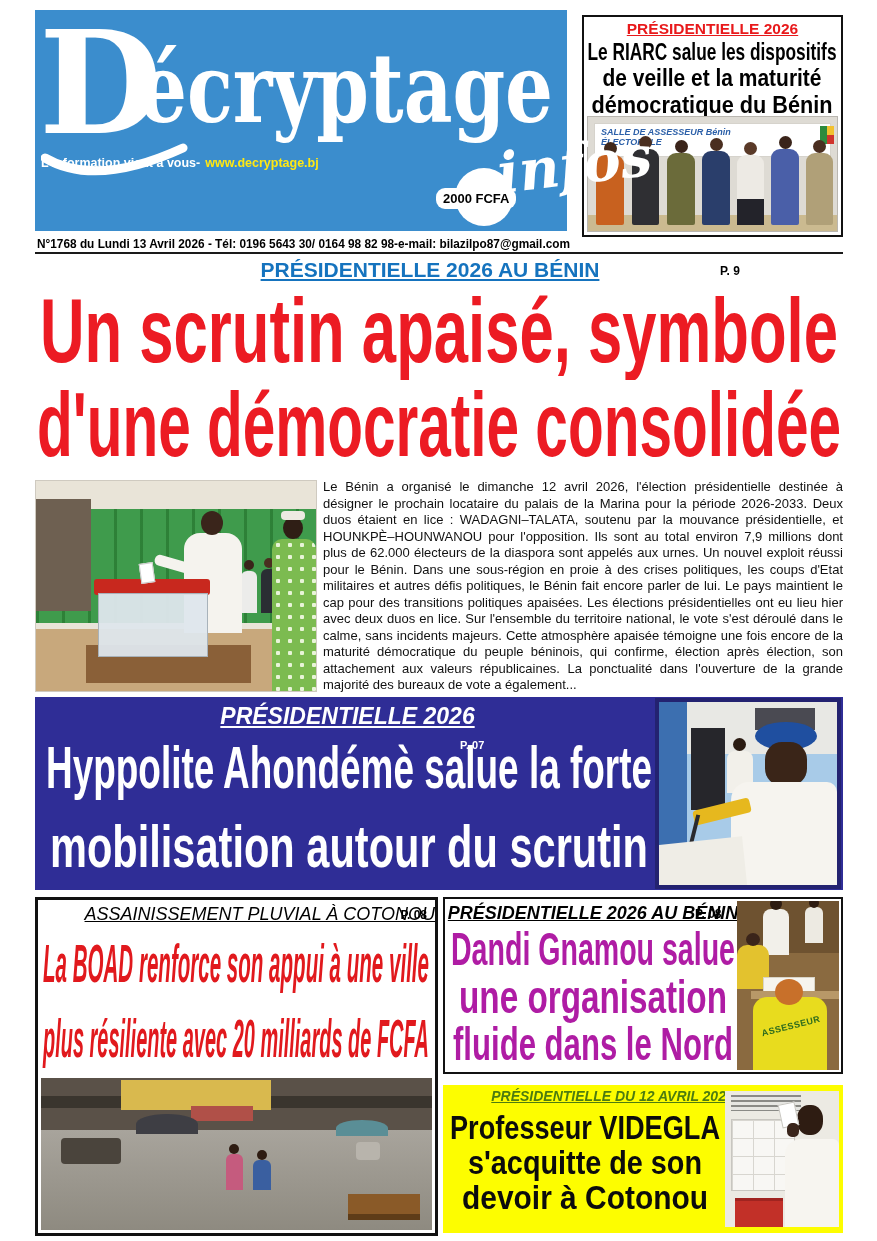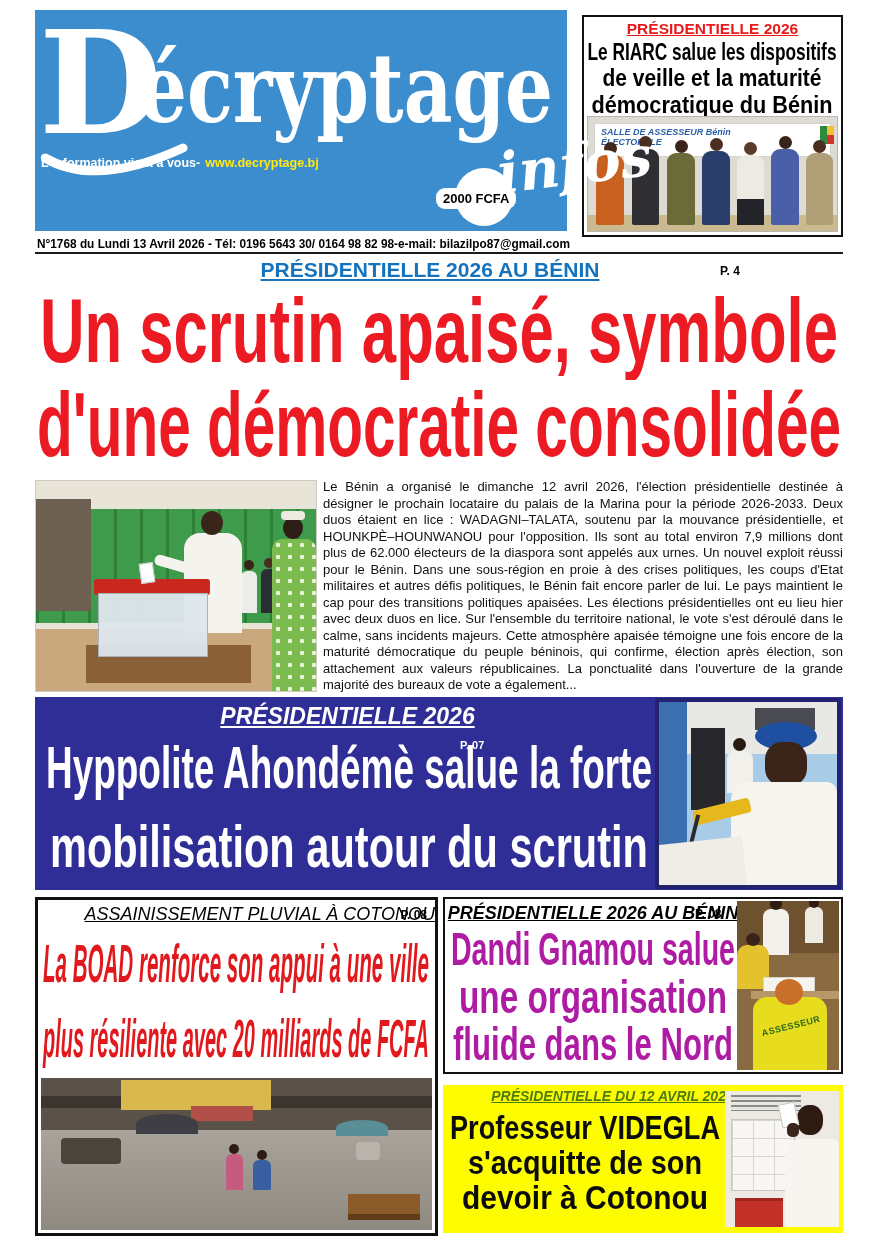--- a/index.html
+++ b/index.html
@@ -152,21 +152,21 @@
         </i>
     </div>
   </section>
 
   <svg class="issue-svg" width="545" height="18">
     <text x="0" y="14" textLength="533" lengthAdjust="spacingAndGlyphs">N°1768 du Lundi 13 Avril 2026 - Tél: 0196 5643 30/ 0164 98 82 98-e-mail: bilazilpo87@gmail.com</text>
   </svg>
   <div class="top-rule"></div>
 
   <div class="main-kicker">PRÉSIDENTIELLE 2026 AU BÉNIN</div>
-  <div class="main-pageref">P. 4</div>
+  <div class="main-pageref">P. 9</div>
   <svg class="hl-main" style="top:284px;" width="808" height="96">
     <text x="404" y="78" text-anchor="middle" textLength="798" lengthAdjust="spacingAndGlyphs">Un scrutin apaisé, symbole</text>
   </svg>
   <svg class="hl-main" style="top:378px;" width="808" height="96">
     <text x="404" y="78" text-anchor="middle" textLength="804" lengthAdjust="spacingAndGlyphs">d'une démocratie consolidée</text>
   </svg>
 
   <div class="photo main-photo">
     <i style="left:0;top:28px;width:100%;height:114px;background:#3F9B4C;background-image:repeating-linear-gradient(90deg, rgba(0,60,0,.28) 0 3px, transparent 3px 26px);"></i>
     <i style="left:0;top:18px;width:55px;height:112px;background:#6E6051;"></i>

